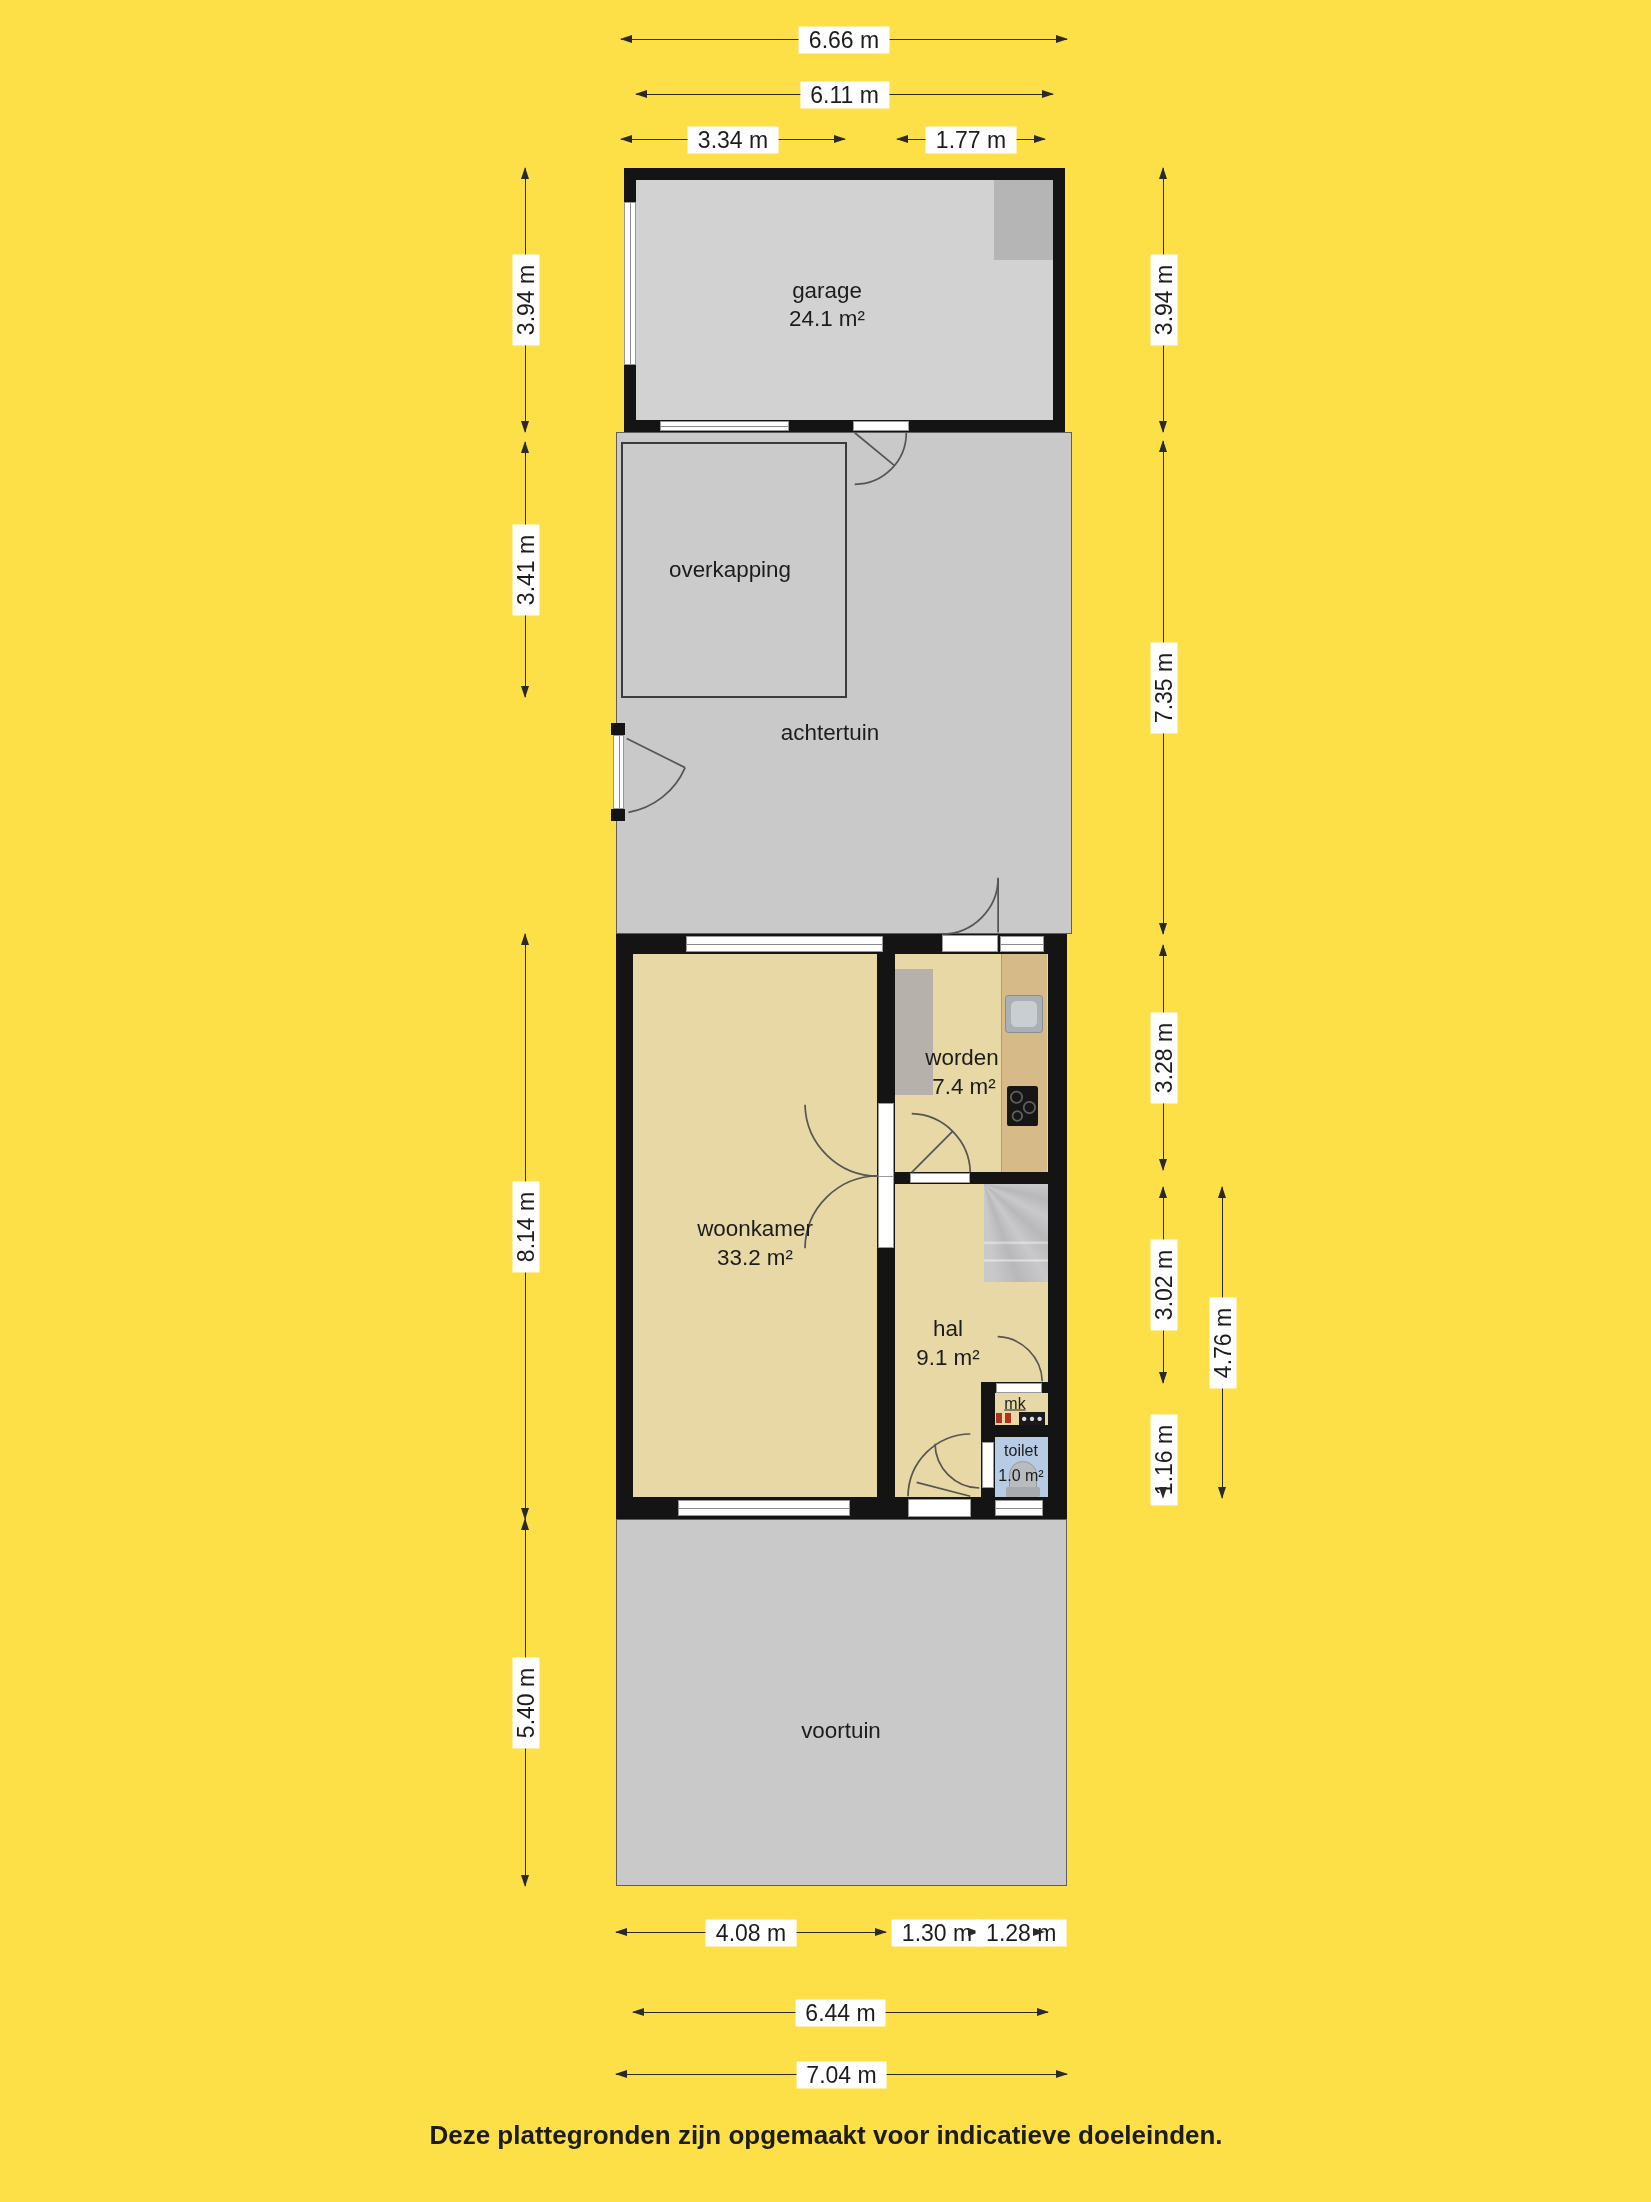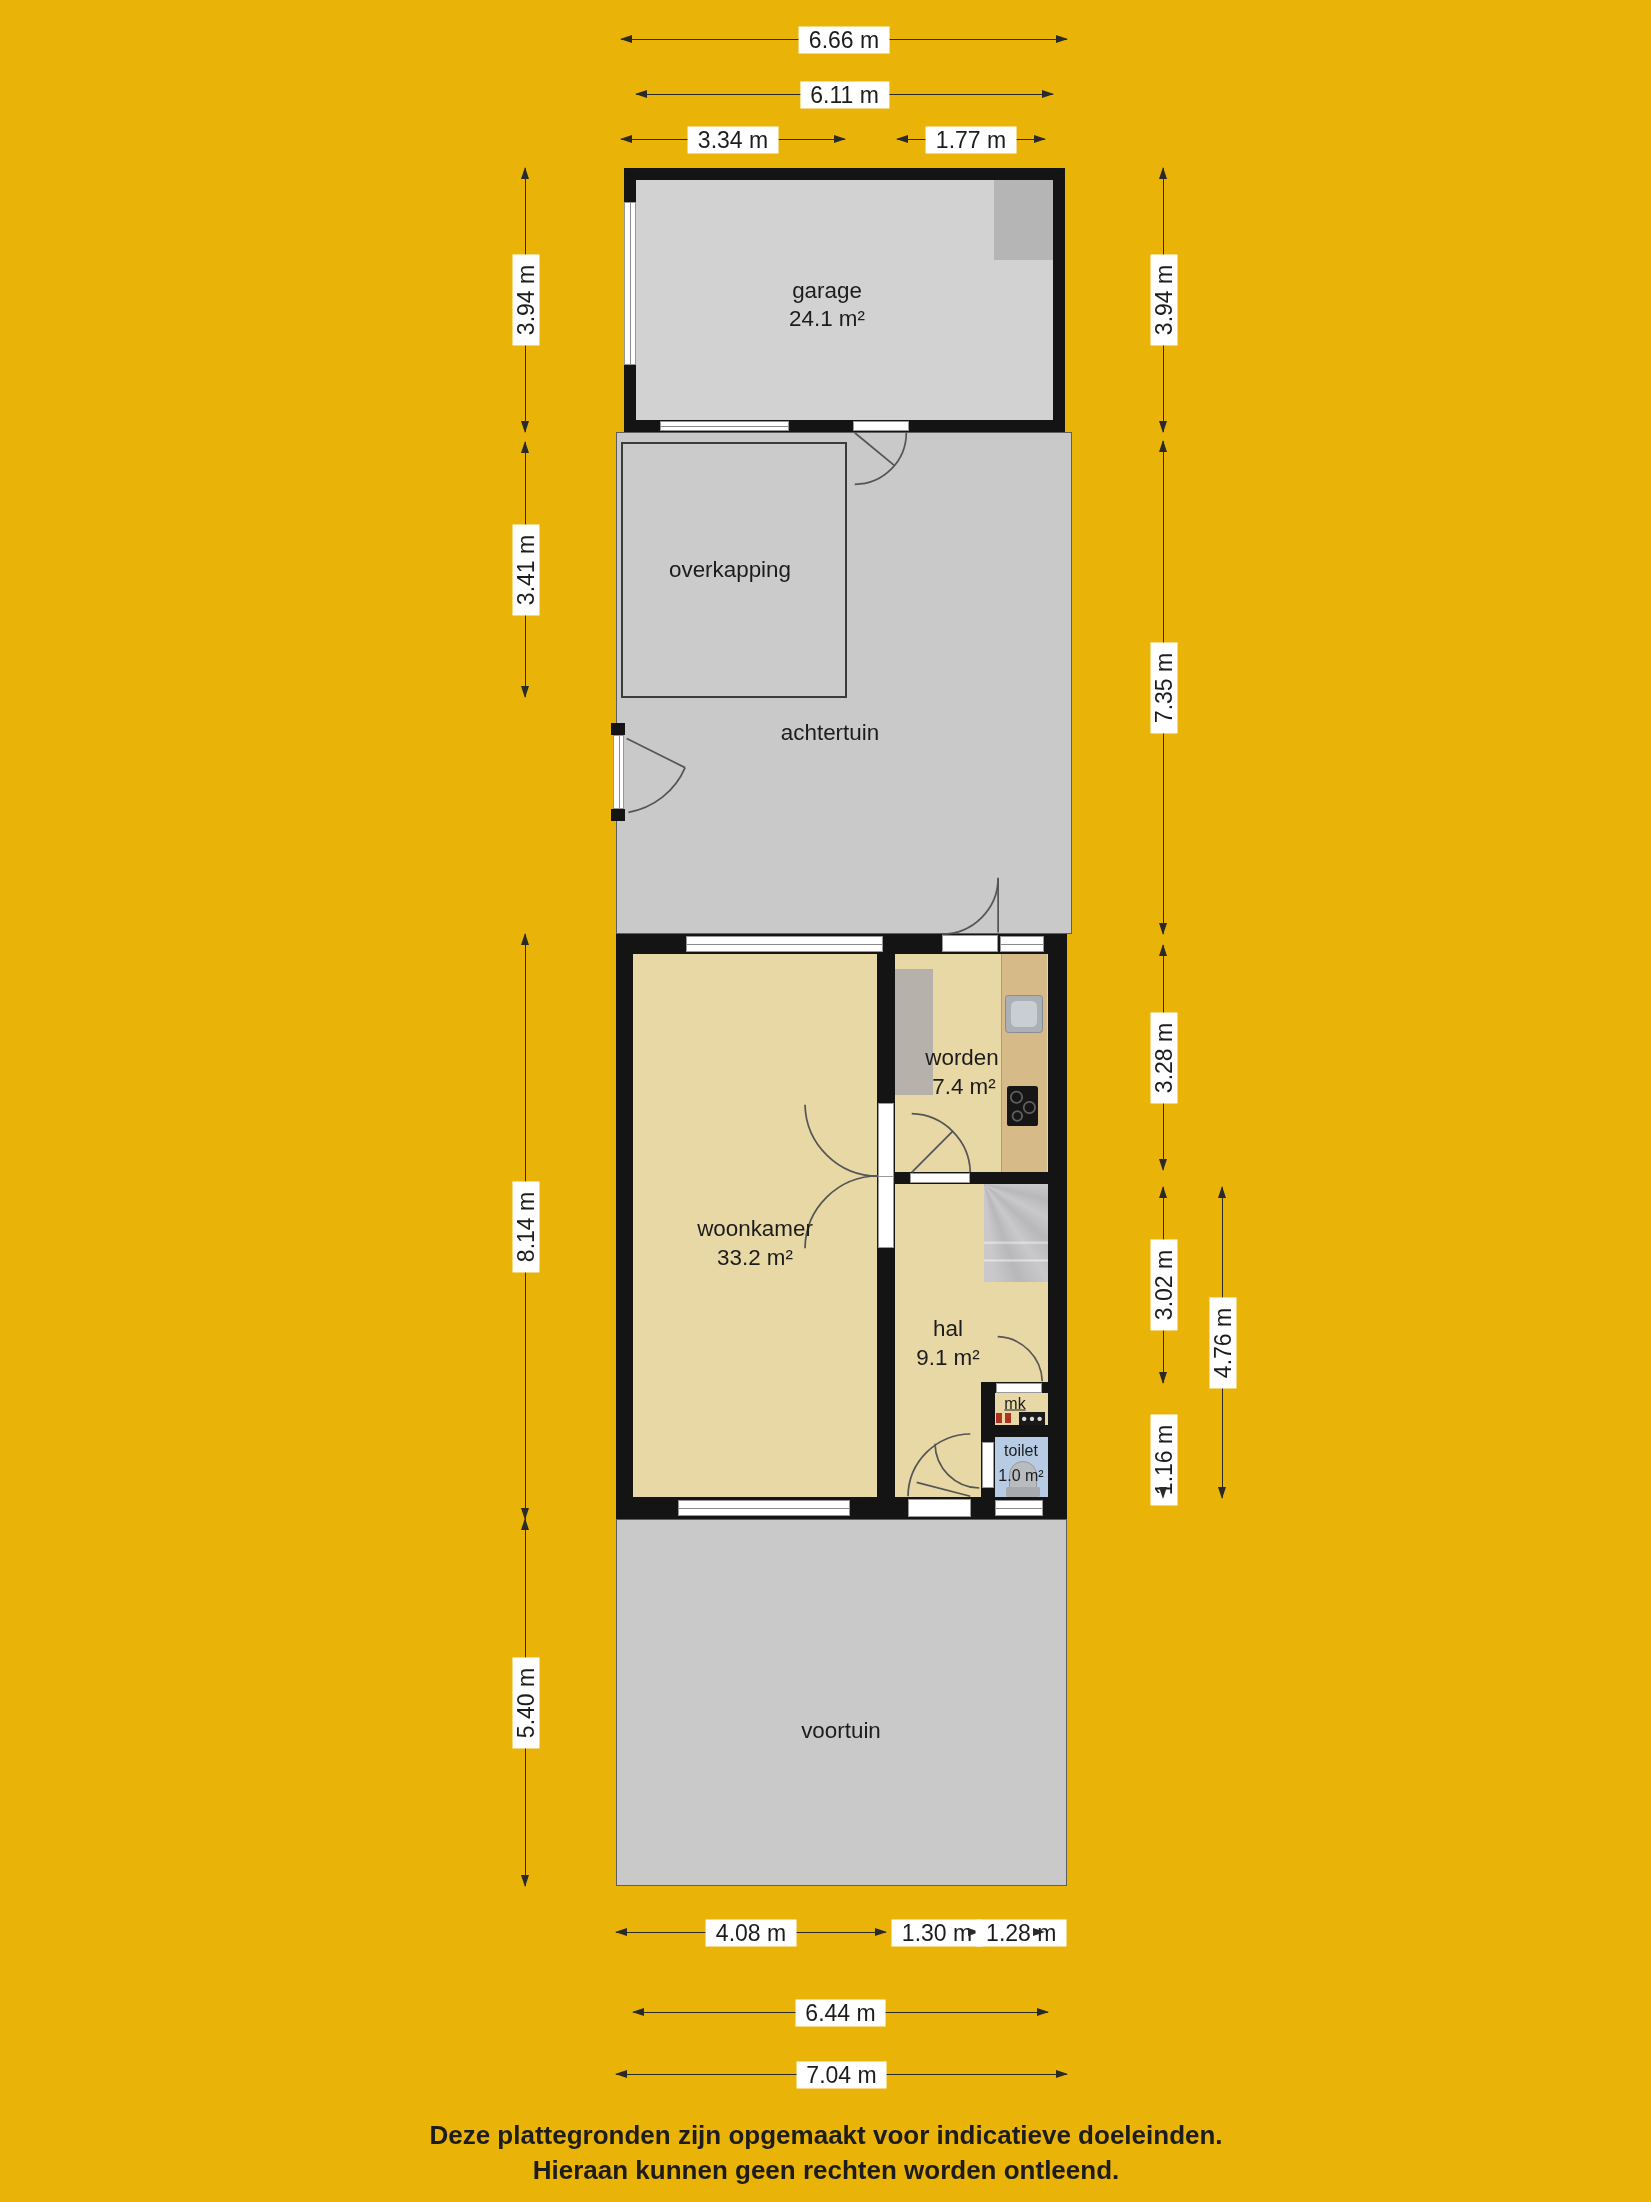--- a/index.html
+++ b/index.html
@@ -1,16 +1,16 @@
 <!DOCTYPE html>
 <html style="font-size:13.8px"><head>
 <meta charset="utf-8">
 <style>
   html,body{margin:0;padding:0;background:#fff;}
-  .canvas{position:relative;width:1652px;height:2203px;background:#eab308;overflow:hidden;
+  .canvas{position:relative;width:1652px;height:2203px;background:#fde047;overflow:hidden;
           font-family:"Liberation Sans", sans-serif;color:#1c1c1c;}
   
   .dim{position:absolute;}
   .dim-h{height:0;border-top:1.7px solid #2a2a2a;}
   .dim-h::before{content:"";position:absolute;left:-0.9px;top:-5.2px;width:0;height:0;
      border-top:4.3px solid transparent;border-bottom:4.3px solid transparent;border-right:12px solid #2a2a2a;}
   .dim-h::after{content:"";position:absolute;right:-0.9px;top:-5.2px;width:0;height:0;
      border-top:4.3px solid transparent;border-bottom:4.3px solid transparent;border-left:12px solid #2a2a2a;}
   .dim-v{width:0;border-left:1.7px solid #2a2a2a;}
   .dim-v::before{content:"";position:absolute;top:-0.9px;left:-5.2px;width:0;height:0;
@@ -228,16 +228,15 @@
   <div class="room-label" style="left:755px;top:1258px">33.2 m²</div>
   <div class="room-label" style="left:962px;top:1058px">worden</div>
   <div class="room-label" style="left:964px;top:1087px">7.4 m²</div>
   <div class="room-label" style="left:948px;top:1329px">hal</div>
   <div class="room-label" style="left:948px;top:1358px">9.1 m²</div>
   <div class="room-label small-label mk-label" style="left:1015px;top:1403px">mk</div>
   <div class="room-label small-label" style="left:1021px;top:1450px">toilet</div>
   <div class="room-label small-label" style="left:1021px;top:1475px">1.0 m²</div>
 
   <div class="footer" style="top:2118px">Deze plattegronden zijn opgemaakt voor indicatieve doeleinden.</div>
-  <div class="footer" style="top:2153px">Hieraan kunnen geen rechten worden ontleend.</div>
 
 </div>
 
 
 </body></html>

